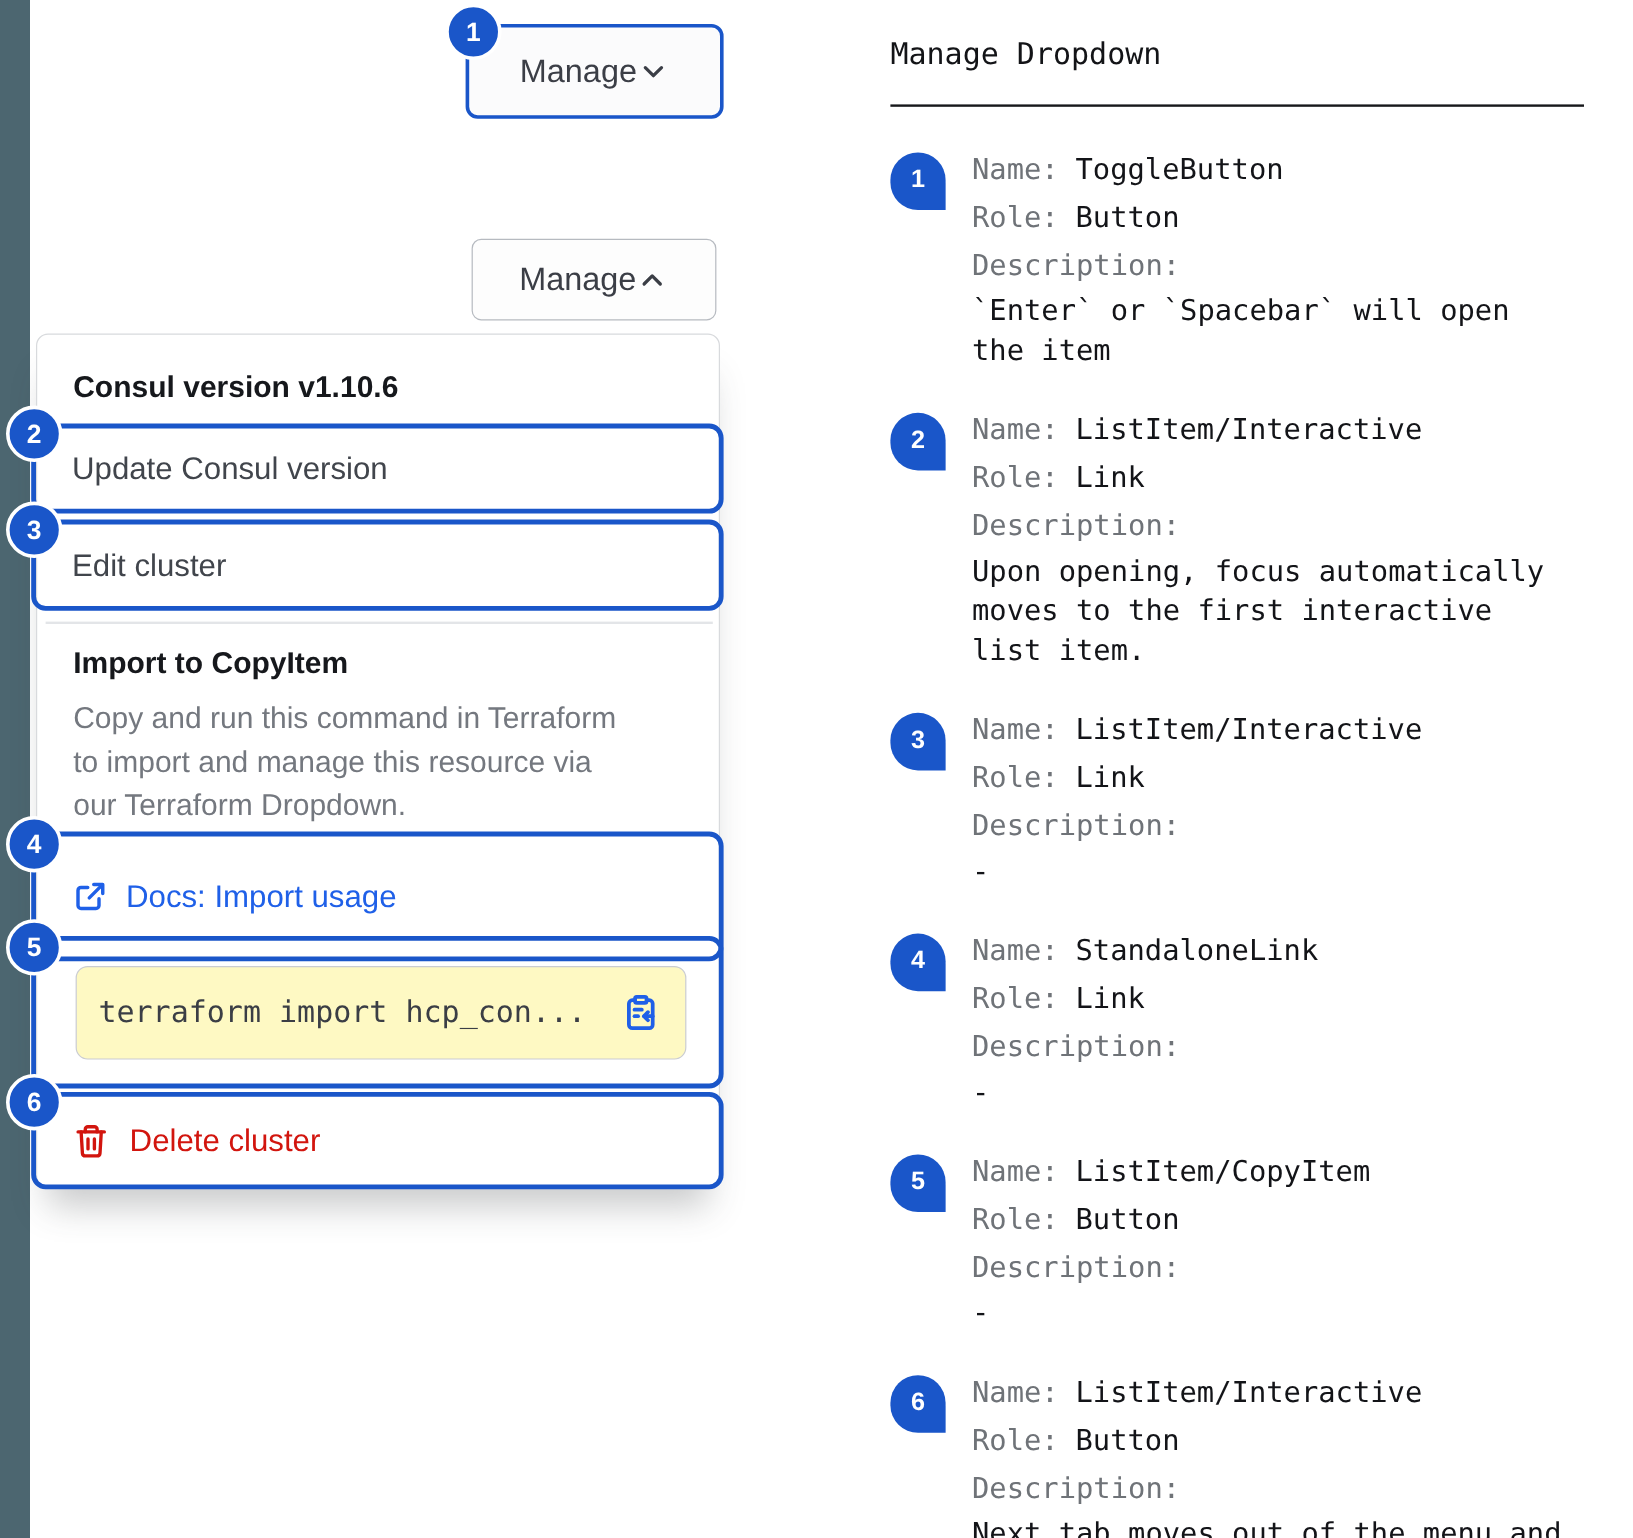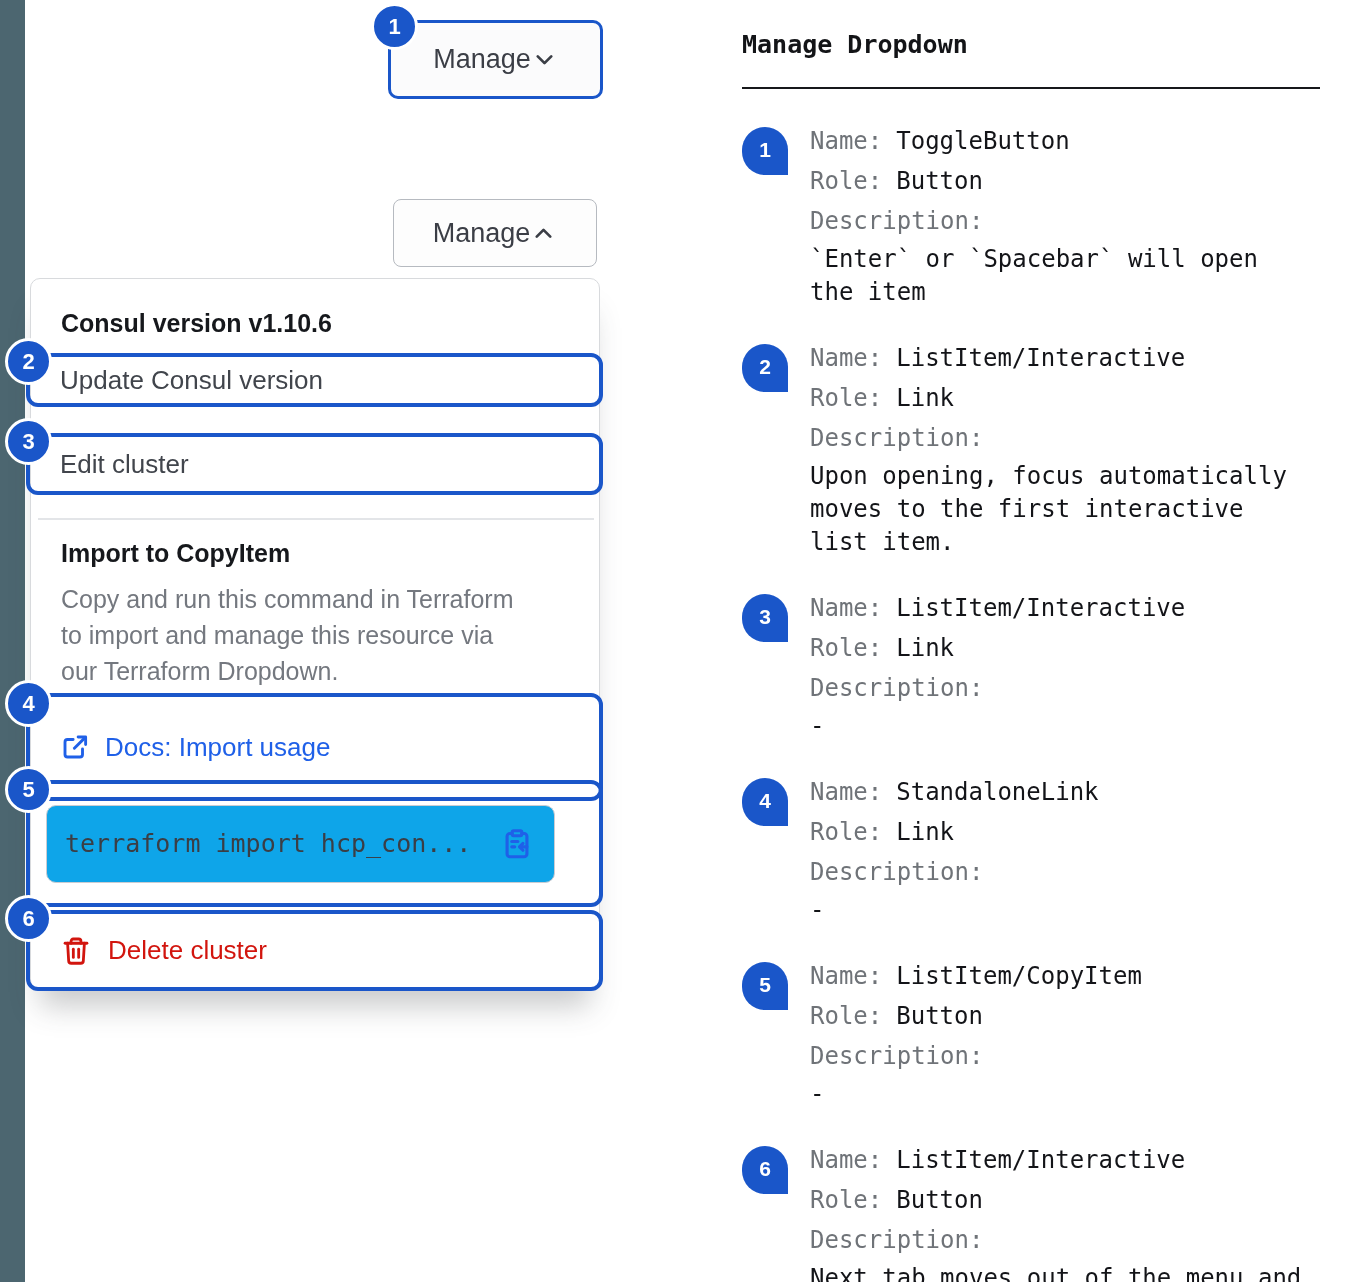--- a/index.html
+++ b/index.html
@@ -72,50 +72,50 @@
   .divider{
     position:absolute;left:7px;top:239px;width:556px;height:2px;background:#e3e5e8;
   }
   .ring{
     position:absolute;left:-5px;width:577px;
     border:4px solid var(--blue);border-radius:12px;
     display:flex;align-items:center;
     padding-left:30px;
     background:transparent;
   }
-  .ring-2{top:74px;height:54px;}
-  .ring-3{top:154px;height:62px;}
+  .ring-2{top:74px;height:75px;}
+  .ring-3{top:154px;height:76px;}
   .ring-4{top:414px;height:108px;gap:15px;text-align:right;}
   .ring-5{top:501px;height:127px;padding-left:0;}
   .ring-6{top:631px;height:81px;gap:16px;}
   .menu-label{font-size:26px;color:var(--menu-ink);cursor:pointer;}
   .docs-link{font-size:26px;font-weight:500;color:var(--link-blue);cursor:pointer;}
   .delete-label{font-size:26px;font-weight:500;color:var(--red);cursor:pointer;}
   .icon-blue{color:var(--link-blue);flex:0 0 auto;}
   .icon-red{color:var(--red);flex:0 0 auto;}
   .code-field{
-    margin-left:16px;
+    margin-left:33px;
     width:509px;height:78px;
     border:1.5px solid #caccd2;border-radius:10px;
     display:flex;align-items:center;
     padding:0 20px 0 18px;
-    background:#0ea5e9;
+    background:#fef9c3;
   }
   .code-text{
     font-family:"DejaVu Sans Mono", monospace;
     font-size:25px;color:#3b3e45;
     flex:1 1 auto;white-space:nowrap;overflow:hidden;
   }
   .copy-btn{background:none;border:none;cursor:pointer;color:var(--link-blue);display:flex;padding:0;}
   
   .legend{
     position:absolute;left:742px;top:30px;width:578px;
     font-family:"DejaVu Sans Mono", monospace;color:var(--mono-val);
   }
-  .legend-title{font-size:25px;line-height:30px;color:#131417;font-weight:700;}
+  .legend-title{font-size:25px;line-height:30px;color:#131417;font-weight:400;}
   .legend-hr{border:none;border-top:2.5px solid #17181b;margin:27px 0 32px 0;}
   .legend-item{display:flex;gap:22px;margin-bottom:29px;}
   .legend-badge{
     flex:0 0 auto;width:46px;height:48px;margin-top:6px;
     border-radius:24px 24px 0 24px;
     background:var(--blue);color:#fff;
     font-family:"Liberation Sans", sans-serif;font-size:21px;font-weight:700;
     display:flex;align-items:center;justify-content:center;padding-bottom:3px;
   }
   .legend-body{width:500px;font-size:24px;line-height:40px;}

